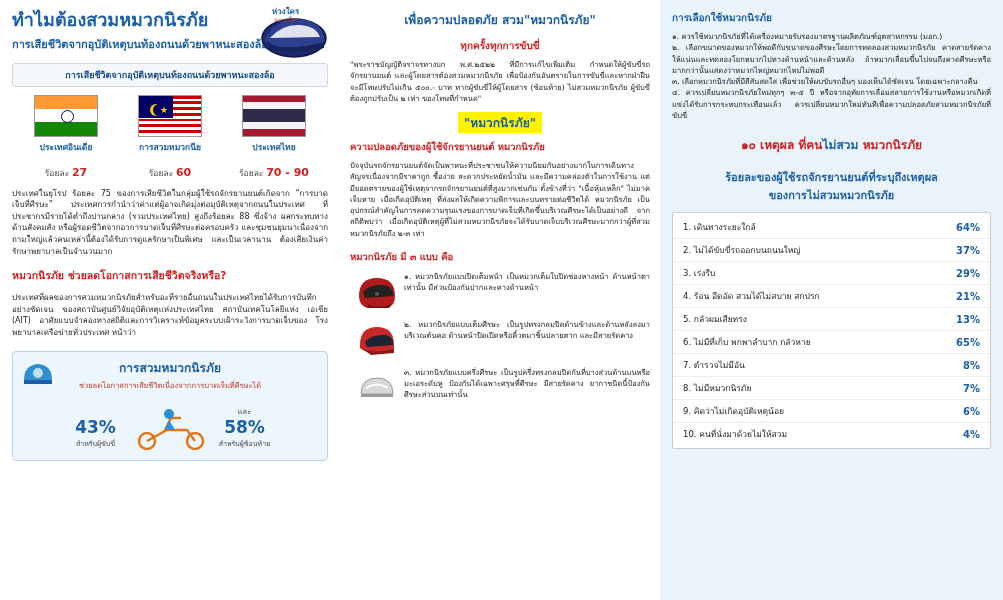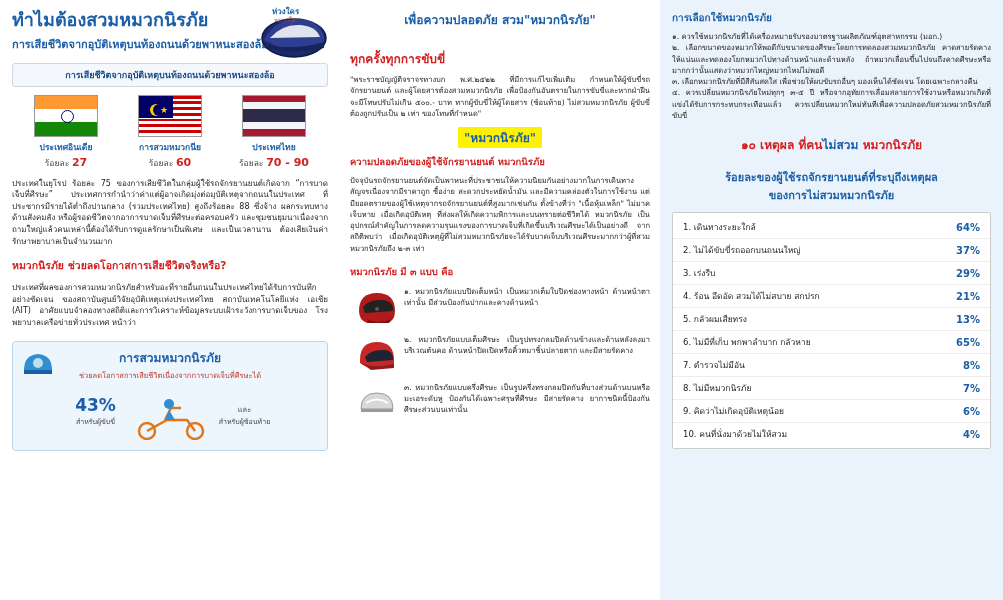--- a/index.html
+++ b/index.html
@@ -36,21 +36,21 @@
     color:#174a86;
     padding:4px 6px;
     font-weight:bold;
   }
 
   
   .flags{display:flex;justify-content:space-between;margin-top:8px;padding:0 6px;}
   .flagbox{width:96px;text-align:center;}
   .flag{width:62px;height:40px;border:1px solid #999;margin:0 auto;position:relative;overflow:hidden;background:#fff;}
   .flag-label{font-size:8.5px;color:#1b5fa8;margin-top:3px;font-weight:bold;}
-  .flag-pct{font-size:8.5px;color:#444;margin-top:2px;}
+  .flag-pct{font-size:8.5px;color:#444;margin-top:12px;}
   .flag-pct b{color:#d32020;font-size:11px;}
 
   
   .f-in i{position:absolute;left:0;width:100%;height:33.33%;}
   .f-in .s1{top:0;background:#ff9933;}
   .f-in .s2{top:33.33%;background:#ffffff;}
   .f-in .s3{top:66.66%;background:#138808;}
   .f-in .chk{position:absolute;left:50%;top:50%;width:11px;height:11px;margin:-5.5px 0 0 -5.5px;border:1.4px solid #000080;border-radius:50%;}
 
   
@@ -80,21 +80,21 @@
   .bluebox .bs{color:#c0392b;font-size:7.5px;text-align:center;margin-top:2px;}
   .statrow{display:flex;justify-content:space-around;align-items:flex-end;margin-top:14px;}
   .stat{text-align:center;width:130px;}
   .stat .num{font-size:17px;font-weight:bold;color:#1b5fa8;}
   .stat .cap{font-size:7px;color:#444;margin-top:1px;}
   .stat .pre{font-size:7.5px;color:#444;}
   .rider{position:absolute;left:50%;bottom:10px;transform:translateX(-50%);}
 
   
   .c2title{text-align:center;color:#1b5fa8;font-weight:bold;font-size:12px;}
-  .c2sub{color:#d32020;font-weight:bold;font-size:12px;margin-top:20px;}
+  .c2sub{text-align:center;color:#d32020;font-weight:bold;font-size:10px;margin-top:9px;}
   .quote{font-size:7.5px;line-height:1.5;text-align:justify;margin-top:6px;color:#222;}
   .hl{
     display:inline-block;background:#fff200;color:#1b5fa8;font-weight:bold;
     font-size:12px;padding:1px 6px;margin-top:8px;
   }
   .c2h2{color:#d32020;font-weight:bold;font-size:9.5px;margin-top:6px;}
   .c2h3{color:#d32020;font-weight:bold;font-size:9.5px;margin-top:10px;}
   .helmet-list{margin-top:6px;}
   .hrow{display:flex;align-items:flex-start;margin-top:8px;}
   .hicon{width:54px;flex:0 0 54px;display:flex;align-items:center;justify-content:center;}
@@ -213,20 +213,21 @@
       <div class="bt">การสวมหมวกนิรภัย</div>
       <div class="bs">ช่วยลดโอกาสการเสียชีวิตเนื่องจากการบาดเจ็บที่ศีรษะได้</div>
 
       <div class="statrow">
         <div class="stat">
           <div class="num">43%</div>
           <div class="cap">สำหรับผู้ขับขี่</div>
         </div>
         <div class="stat">
           <div class="pre">และ</div>
+          <div class="num">58%</div>
           <div class="cap">สำหรับผู้ซ้อนท้าย</div>
         </div>
       </div>
 
       <svg class="rider" width="90" height="42" viewBox="0 0 90 42">
         <circle cx="22" cy="33" r="8" fill="none" stroke="#e2761b" stroke-width="2.5"></circle>
         <circle cx="70" cy="33" r="8" fill="none" stroke="#e2761b" stroke-width="2.5"></circle>
         <path d="M22 33 L42 22 L62 22 L70 33" fill="none" stroke="#e2761b" stroke-width="2.5"></path>
         <path d="M40 22 L46 10 L56 10" fill="none" stroke="#e2761b" stroke-width="2.5"></path>
         <circle cx="44" cy="6" r="5" fill="#2f8fd0"></circle>

